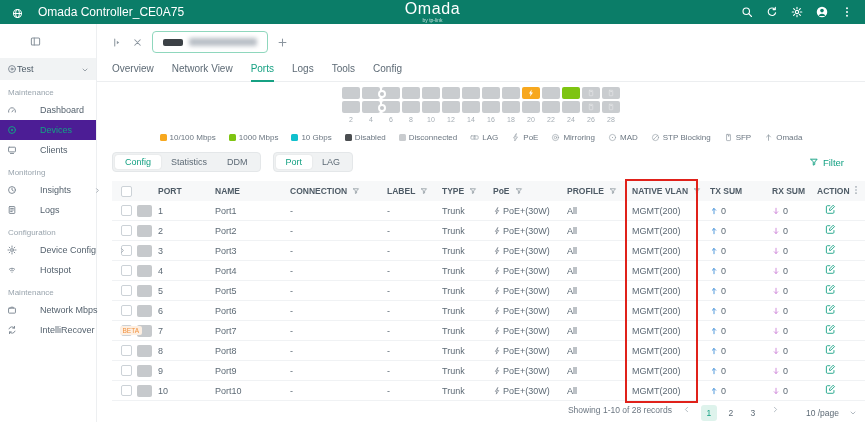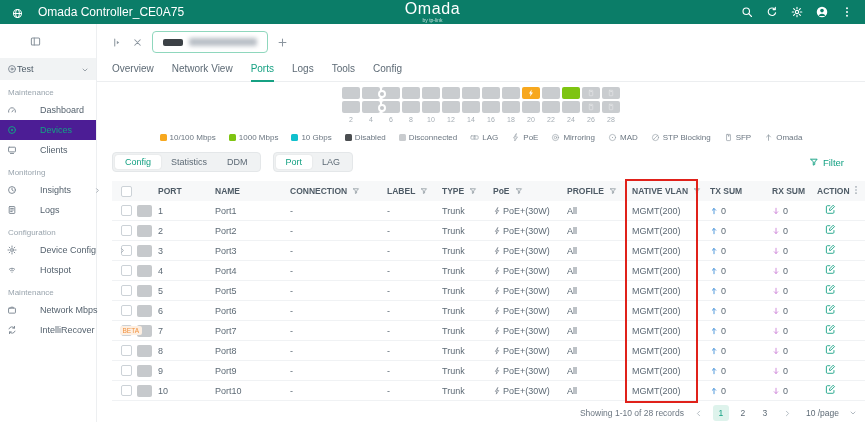--- a/index.html
+++ b/index.html
@@ -83,26 +83,26 @@
   .poe-cell .icon{width:8px;height:8px;color:#6b7681}
   .sum{display:flex;align-items:center;gap:3px}
   .sum .icon{width:8px;height:8px}
   .tx-ic{color:#3f8fd8}
   .rx-ic{color:#cd85d8}
   .edit-btn{width:11px;height:11px;color:#14a183;cursor:pointer;margin-left:8px}
   .kebab-ic{color:#9aa3ab;width:10px!important;height:10px!important;cursor:pointer}
 
   .red-annot{position:absolute;left:625px;top:179px;width:73px;height:224px;border:2px solid #e0211a;z-index:40;pointer-events:none}
 
-  .footer{display:flex;align-items:center;justify-content:flex-end;margin-top:4px;padding-right:8px;font-size:8.5px;color:#6b7681;gap:10px}
+  .footer{display:flex;justify-content:flex-end;margin-top:4px;padding-right:8px;font-size:8.5px;color:#6b7681;gap:10px}
   .pages{display:flex;gap:6px}
   .page-btn{min-width:16px;height:16px;display:flex;align-items:center;justify-content:center;border-radius:3px;color:#5d6a75;padding:0 3px;cursor:pointer}
   .page-btn.active{background:#def3ec;color:#14a183}
   .pager-chev{width:9px;height:9px;color:#aab3ba;cursor:pointer}
-  .page-size{display:flex;align-items:center;gap:10px;color:#5d6a75;cursor:pointer;margin-left:4px}
+  .page-size{display:flex;align-items:center;gap:10px;color:#5d6a75;cursor:pointer;margin-left:16px}
   .page-size .icon{width:8px;height:8px;color:#9aa4ad}
 </style>
 </head>
 <body>
 
 <div class="app">
 
   <header class="topbar">
     <div class="tb-left">
       <span class="icon" id="tb-globe">

